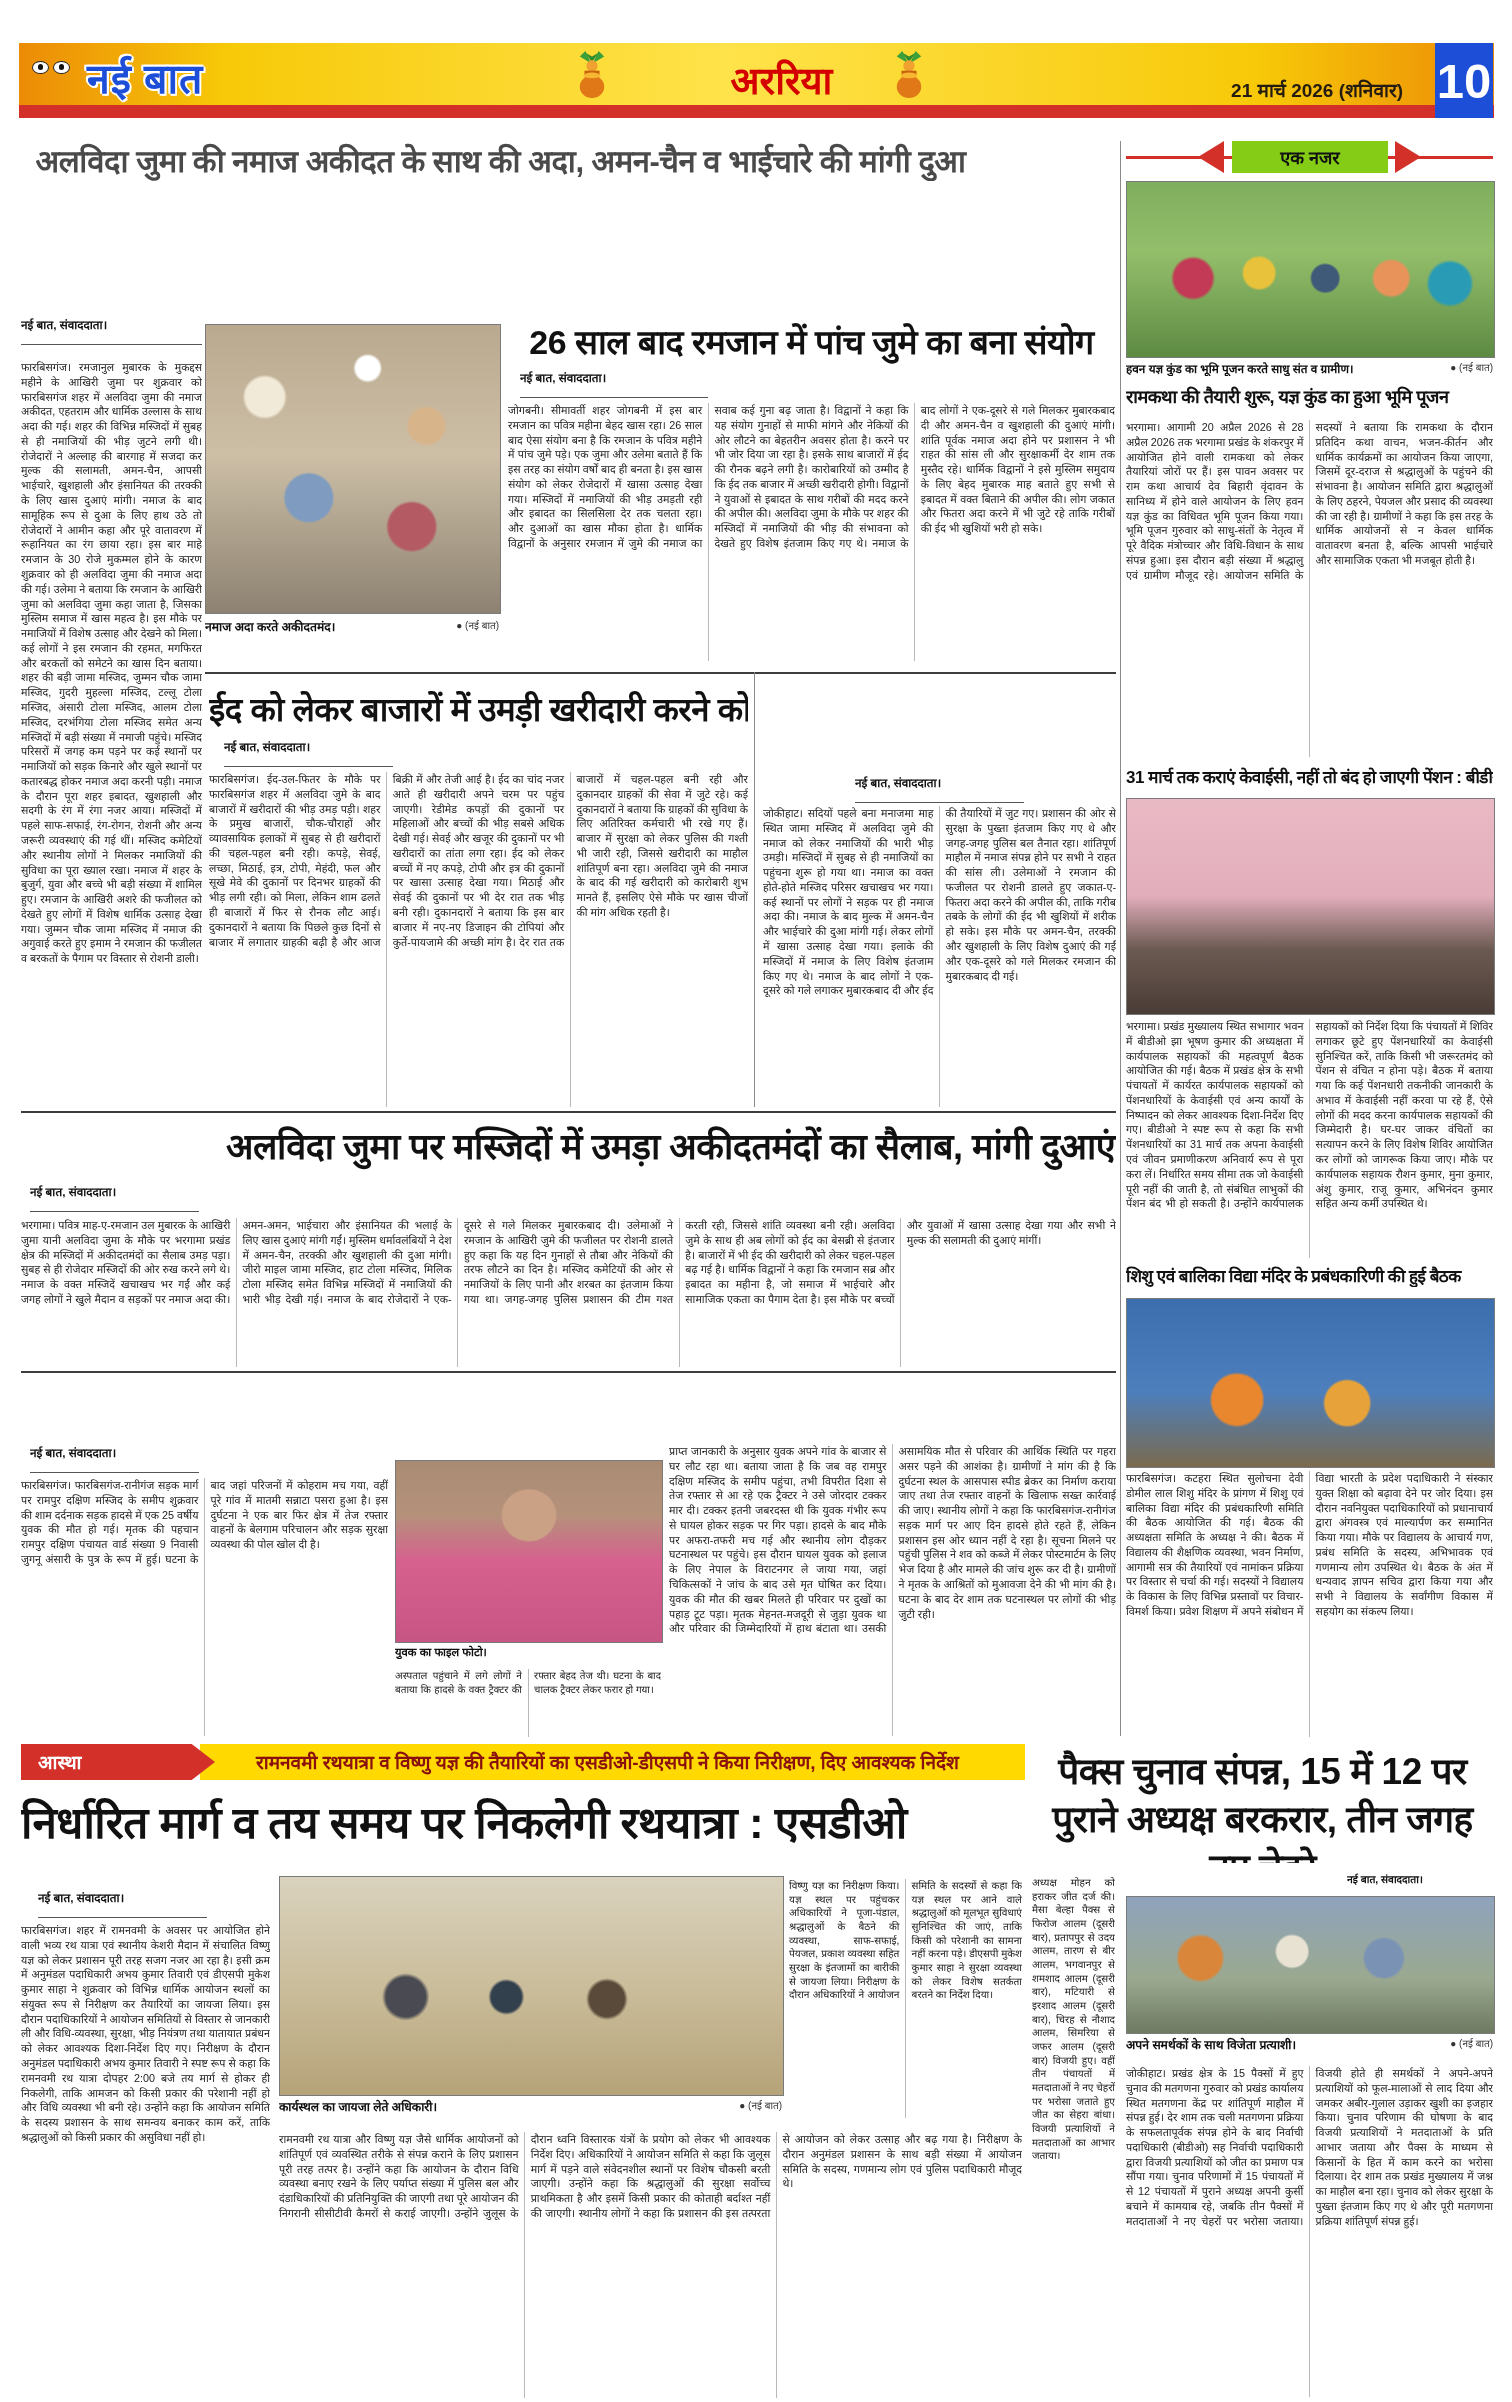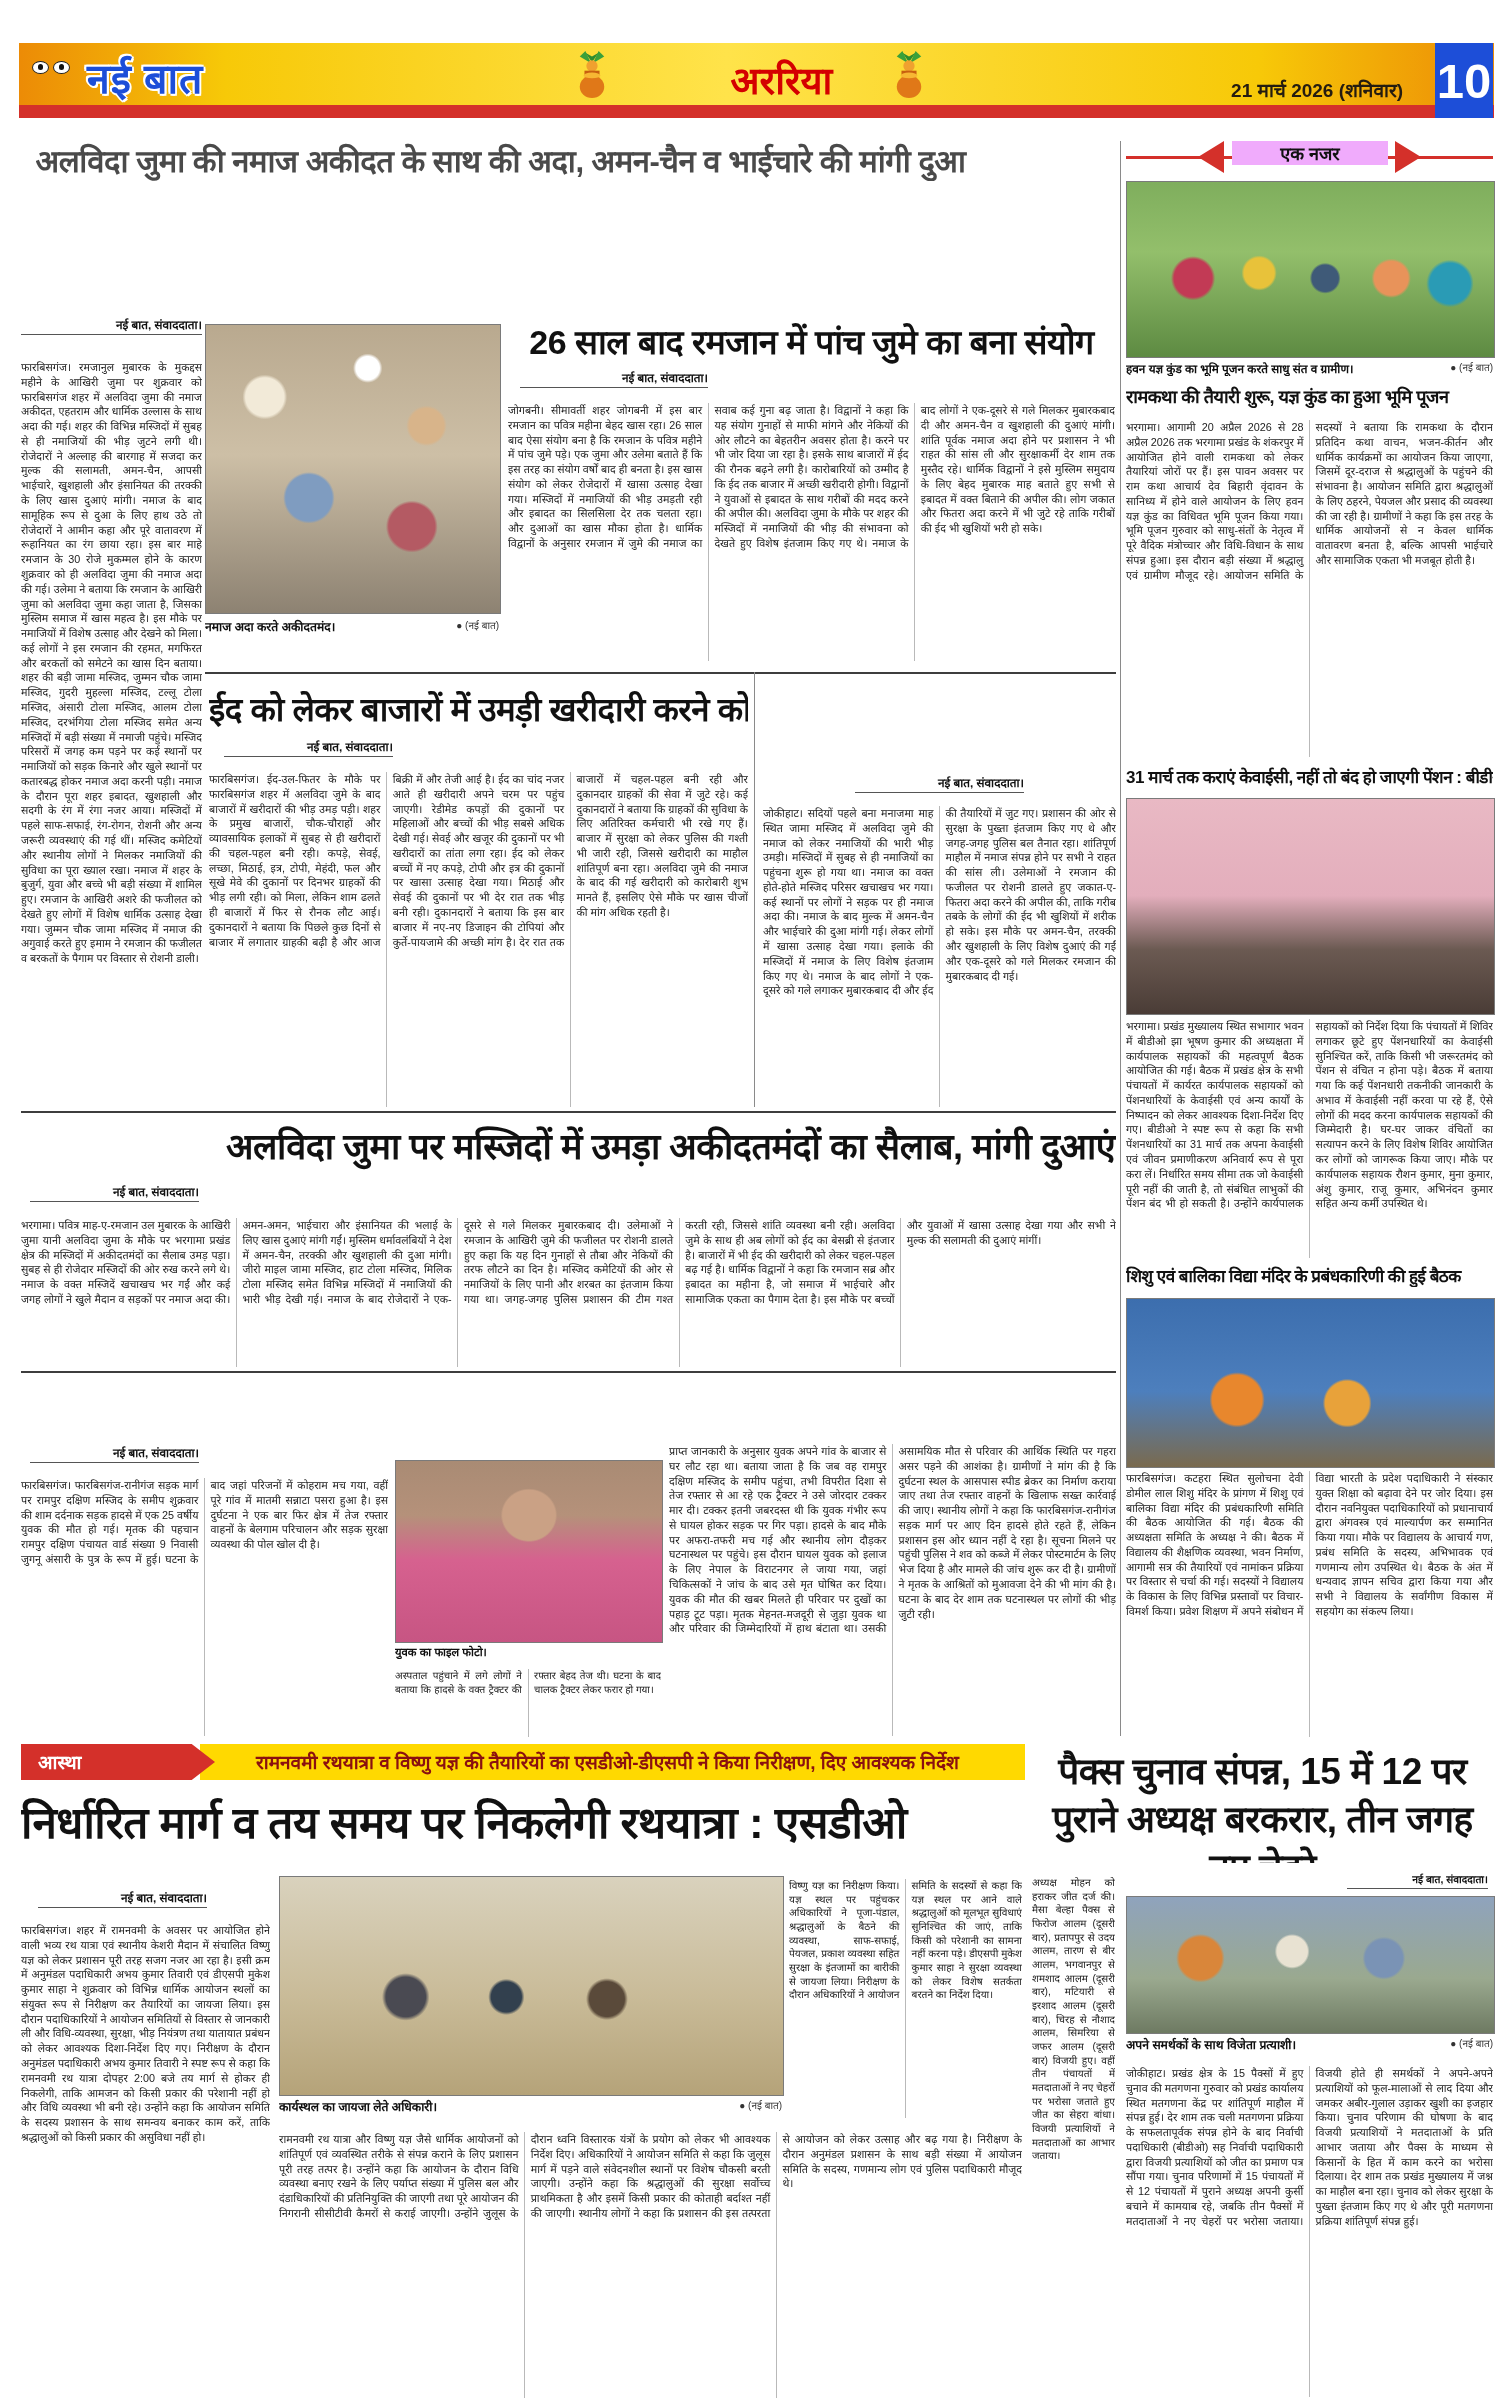--- a/index.html
+++ b/index.html
@@ -24,22 +24,22 @@
 
   
   .kicker{left:22.6px;top:139px;width:1092px;font-size:31px;font-weight:800;color:#4a4a4a;letter-spacing:-0.5px;white-space:nowrap;overflow:hidden;margin-left:13px;}
   .mainhead{left:22.6px;top:194px;width:1094px;font-size:50px;font-weight:800;color:#0d0d0d;letter-spacing:-0.9px;white-space:nowrap;overflow:hidden;}
   .hl{font-weight:800;color:#111;letter-spacing:-0.5px;}
   .bodytext{font-size:10.8px;line-height:1.37;text-align:justify;color:#1b1b1b;overflow:hidden;}
   .f11{font-size:10.2px;line-height:1.34;}
   .c2{column-count:2;column-gap:12.2px;column-rule:0.9px solid #b9b9b9;}
   .c3{column-count:3;column-gap:12.2px;column-rule:0.9px solid #b9b9b9;}
   .c5{column-count:5;column-gap:12.2px;column-rule:0.9px solid #b9b9b9;}
-  .byline{font-weight:bold;font-size:11.8px;text-align:right;color:#111;
-          border-bottom:0.9px solid #555;padding-bottom:2px;overflow:hidden;white-space:nowrap;}
+  .byline{font-weight:bold;font-size:11.8px;text-align:left;color:#111;
+          border-bottom:0.9px solid #555;padding-bottom:12px;overflow:hidden;white-space:nowrap;}
   .cap{font-weight:bold;font-size:12.2px;color:#0e0e0e;overflow:hidden;white-space:nowrap;}
   .credit{float:right;font-weight:normal;font-size:10px;color:#333;}
   .rule{background:#3d3d3d;}
   .vrule{background:#8a8a8a;}
 
   
   .photo{border:0.9px solid #7a7a7a;}
   .ph-lead{background:
      radial-gradient(circle at 20% 25%,#f2ead8 0 6%,transparent 7%),
      radial-gradient(circle at 55% 15%,#ffffff 0 4%,transparent 5%),
@@ -69,21 +69,21 @@
      radial-gradient(circle at 65% 56%,#5a4a3a 0 5%,transparent 6%),
      linear-gradient(180deg,#d9d2bd 0%,#c9bb98 55%,#b5a379 100%);}
   .ph-winner{background:
      radial-gradient(circle at 20% 45%,#d9863a 0 7%,transparent 8%),
      radial-gradient(circle at 45% 40%,#e8e2d2 0 7%,transparent 8%),
      radial-gradient(circle at 70% 45%,#7a93b5 0 7%,transparent 8%),
      linear-gradient(180deg,#8fa3bd 0%,#9aa98f 60%,#6e7a62 100%);}
 
   
   .eknajar-line{left:1126px;top:156px;width:367px;height:2.8px;background:#d4302a;}
-  .eknajar-badge{left:1232px;top:141px;width:156px;height:24px;background:#f0abfc;
+  .eknajar-badge{left:1232px;top:141px;width:156px;height:32px;background:#84cc16;
                  display:flex;align-items:center;justify-content:center;
                  font-size:18px;font-weight:800;color:#111;}
   .arr{top:141px;width:0;height:0;border-top:16px solid transparent;border-bottom:16px solid transparent;}
   .arr-l{left:1198px;border-right:26px solid #d4302a;}
   .arr-r{left:1395px;border-left:26px solid #d4302a;}
   .astha-strip{left:200px;top:1744px;width:825px;height:36px;background:#ffd900;
                display:flex;align-items:center;padding-left:56px;box-sizing:border-box;
                font-size:19px;font-weight:800;color:#8a1010;overflow:hidden;white-space:nowrap;}
   .astha-badge{left:21px;top:1744px;width:194px;height:36px;background:#d4302a;color:#fff;
                font-size:19px;font-weight:800;display:flex;align-items:center;padding-left:17px;

